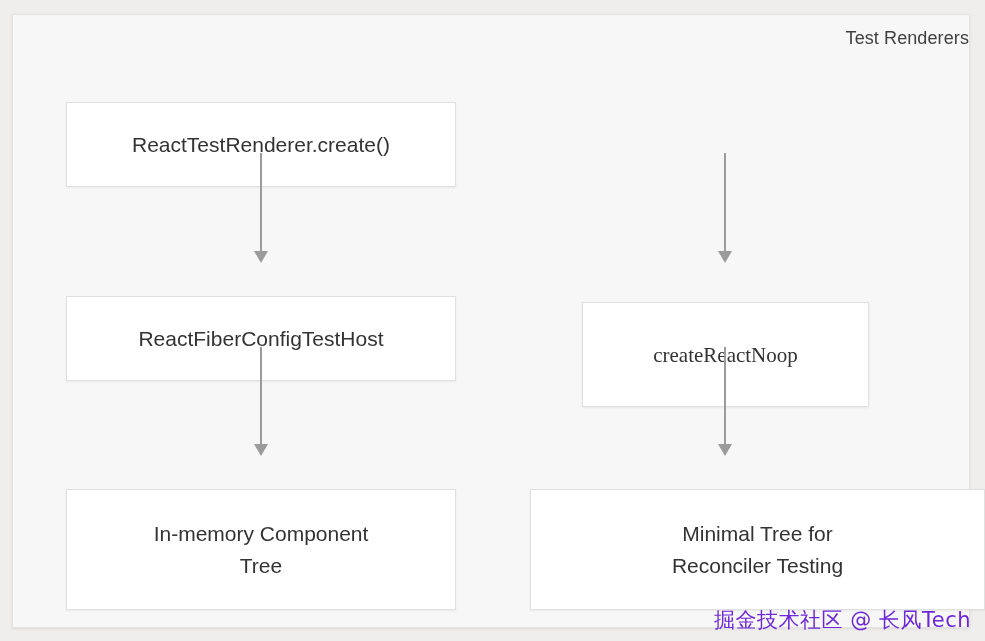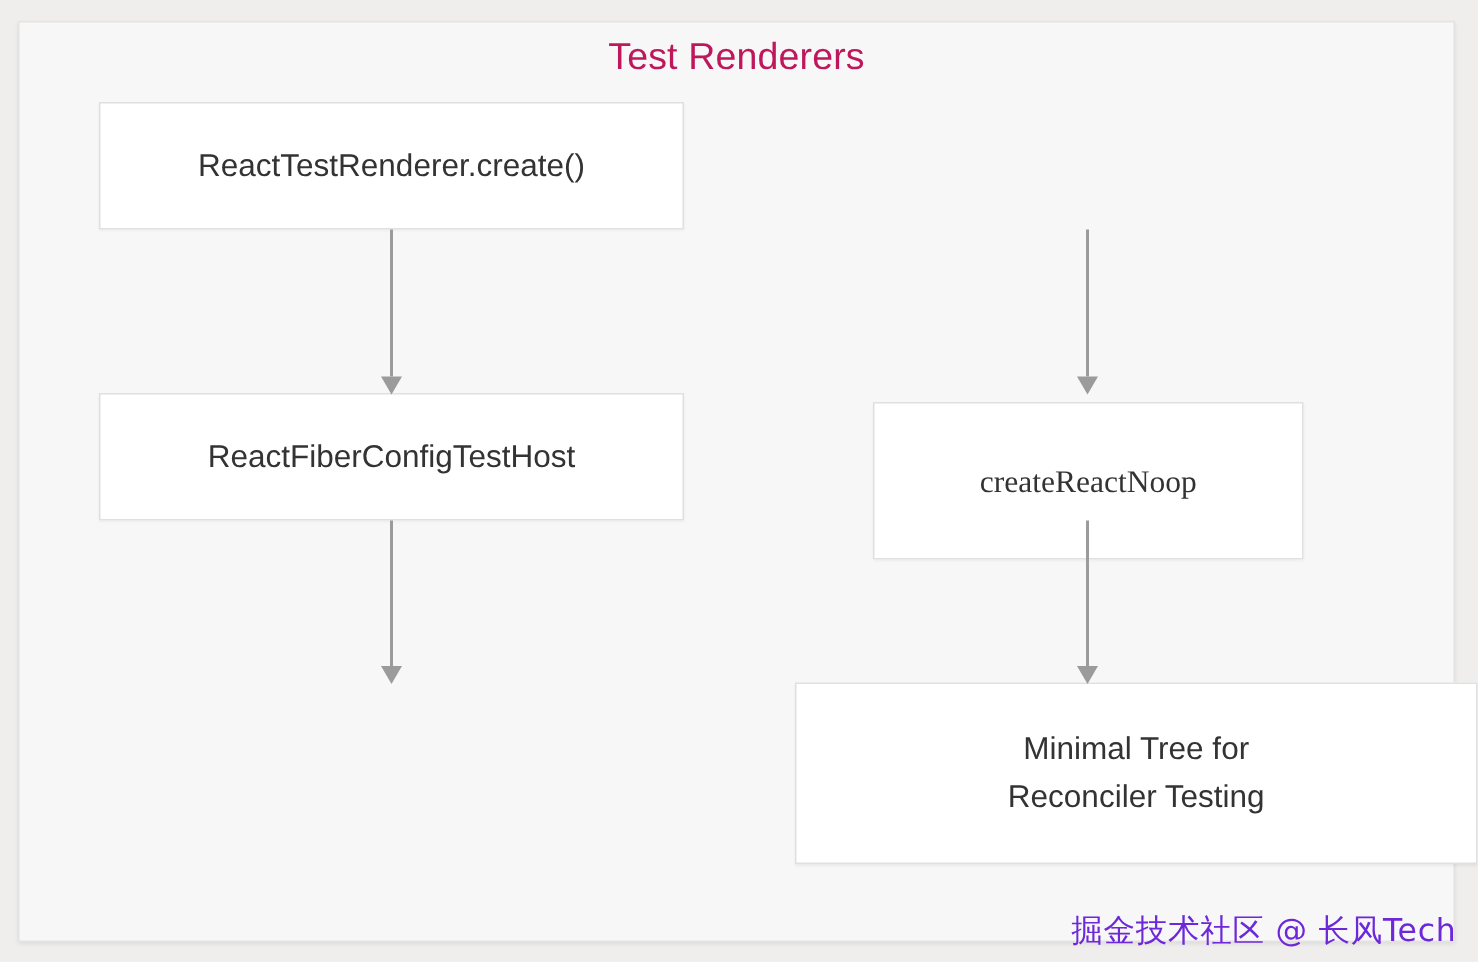--- a/index.html
+++ b/index.html
@@ -32,43 +32,44 @@
     border: 1px solid #e3e3e3;
     box-sizing: border-box;
     box-shadow: 0 1px 3px rgba(0,0,0,0.08);
   }
 
   .group-title {
     position: absolute;
     left: 0;
     top: 8px;
     width: 100%;
-    text-align: center;
-    font-size: 25px;
-    color: #be185d;
+    text-align: right;
+    font-size: 18px;
+    color: #404040;
     letter-spacing: 0.1px;
     line-height: 30px;
     white-space: nowrap;
   }
 
   
   .node {
     position: absolute;
     background: #ffffff;
     border: 1px solid #e0e0e0;
     box-sizing: border-box;
     box-shadow: 0 1px 2px rgba(0,0,0,0.06);
     display: flex;
     align-items: center;
     justify-content: center;
     text-align: center;
     color: #333333;
     font-size: 21px;
     line-height: 32px;
     padding: 4px 10px;
+    margin-top: 34px;
   }
   .node .node-label {
     display: block;
     white-space: pre-line;
   }
 
   
   #node-test-renderer-create { left: 66px;  top: 68px;  width: 390px; height: 85px; }
   #node-fiber-config-testhost { left: 66px;  top: 262px; width: 390px; height: 85px; }
   #node-in-memory-tree       { left: 66px;  top: 455px; width: 390px; height: 121px; }
@@ -138,20 +139,24 @@
   </div>
 
   <div class="node" id="node-test-renderer-create">
     <span class="node-label">ReactTestRenderer.create()</span>
   </div>
 
   <div class="node" id="node-fiber-config-testhost">
     <span class="node-label">ReactFiberConfigTestHost</span>
   </div>
 
+  <div class="node" id="node-in-memory-tree">
+    <span class="node-label">In-memory Component
+Tree</span>
+  </div>
 
 
   <div class="node" id="node-create-react-noop">
     <span class="node-label">createReactNoop</span>
   </div>
 
   <div class="node" id="node-minimal-tree">
     <span class="node-label">Minimal Tree for
 Reconciler Testing</span>
   </div>

